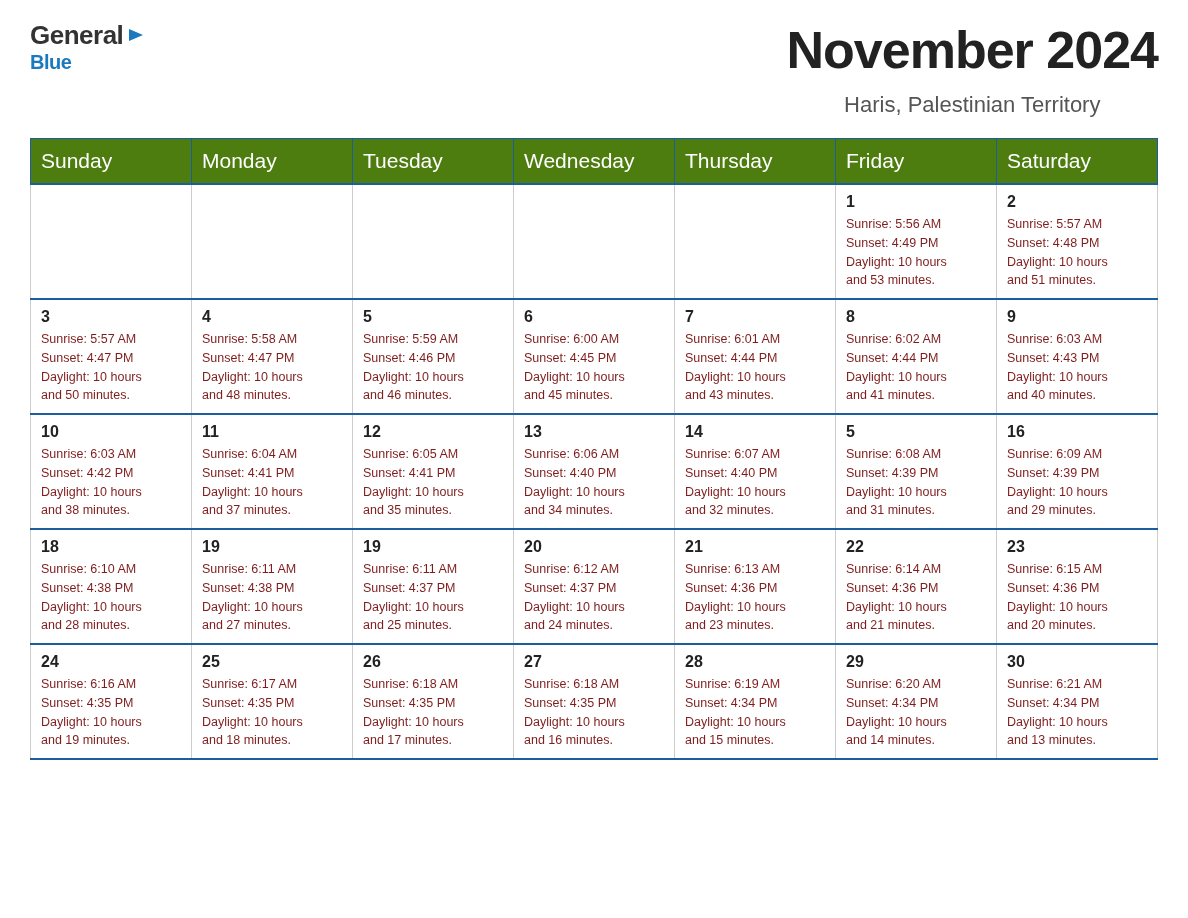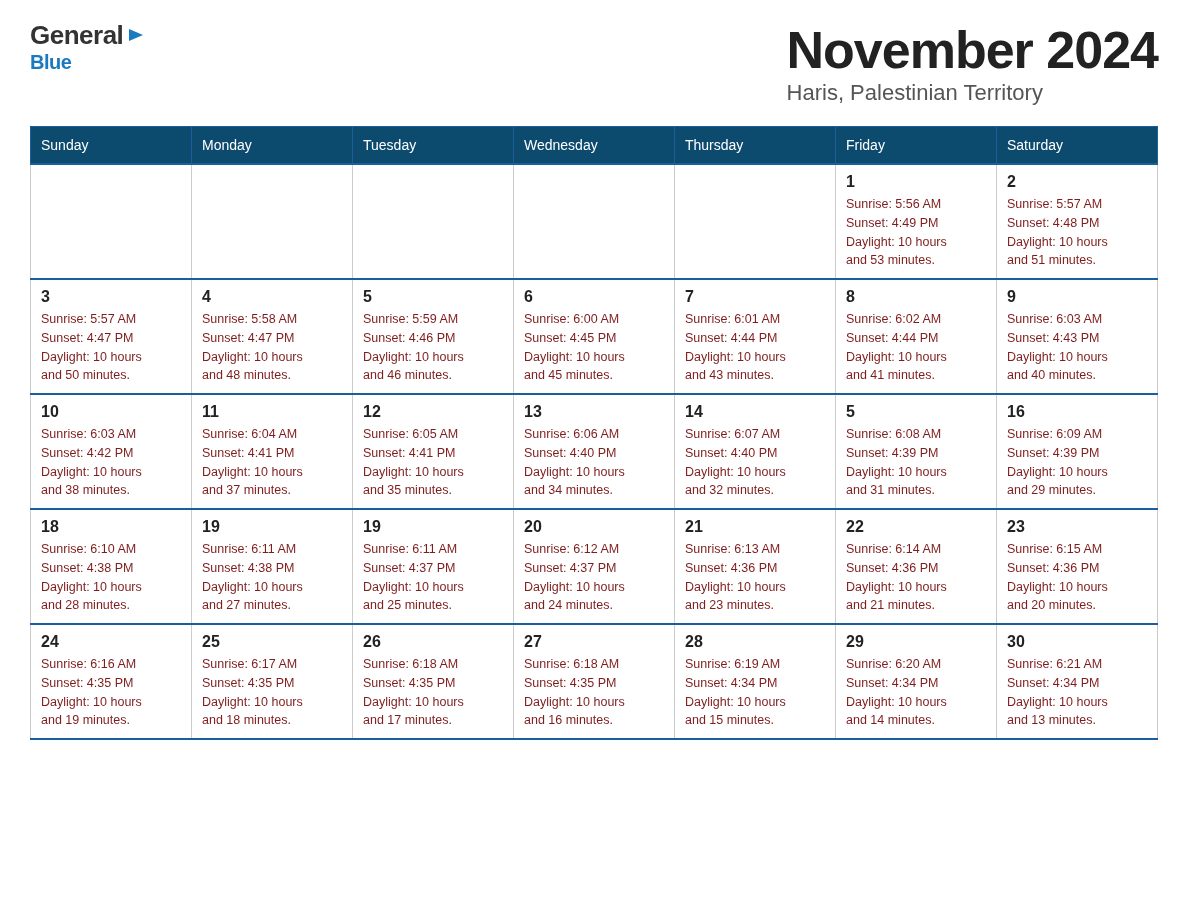--- a/index.html
+++ b/index.html
@@ -30,42 +30,42 @@
     }
     .logo-blue {
       font-size: 20px;
       font-weight: bold;
       color: #1a7abf;
       letter-spacing: -0.5px;
       display: flex;
       align-items: center;
     }
     .title-section {
-      text-align: left;
+      text-align: center;
     }
     .month-title {
       font-size: 52px;
       font-weight: bold;
       color: #222;
       letter-spacing: -1px;
     }
     .location-title {
       font-size: 22px;
       color: #555;
-      margin-top: 0;
+      margin-top: 12px;
     }
     .calendar {
       width: 100%;
       border-collapse: collapse;
       border: 1px solid #aaa;
     }
     .calendar th {
-      background: #0c4a6e;
+      background: #4d7c0f;
       color: #fff;
-      font-size: 14px;
+      font-size: 21px;
       font-weight: normal;
       padding: 10px 10px;
       text-align: left;
       border: 1px solid #1a5e9e;
     }
     .calendar td {
       vertical-align: top;
       padding: 8px 10px;
       border: 1px solid #ccc;
       width: calc(100% / 7);

